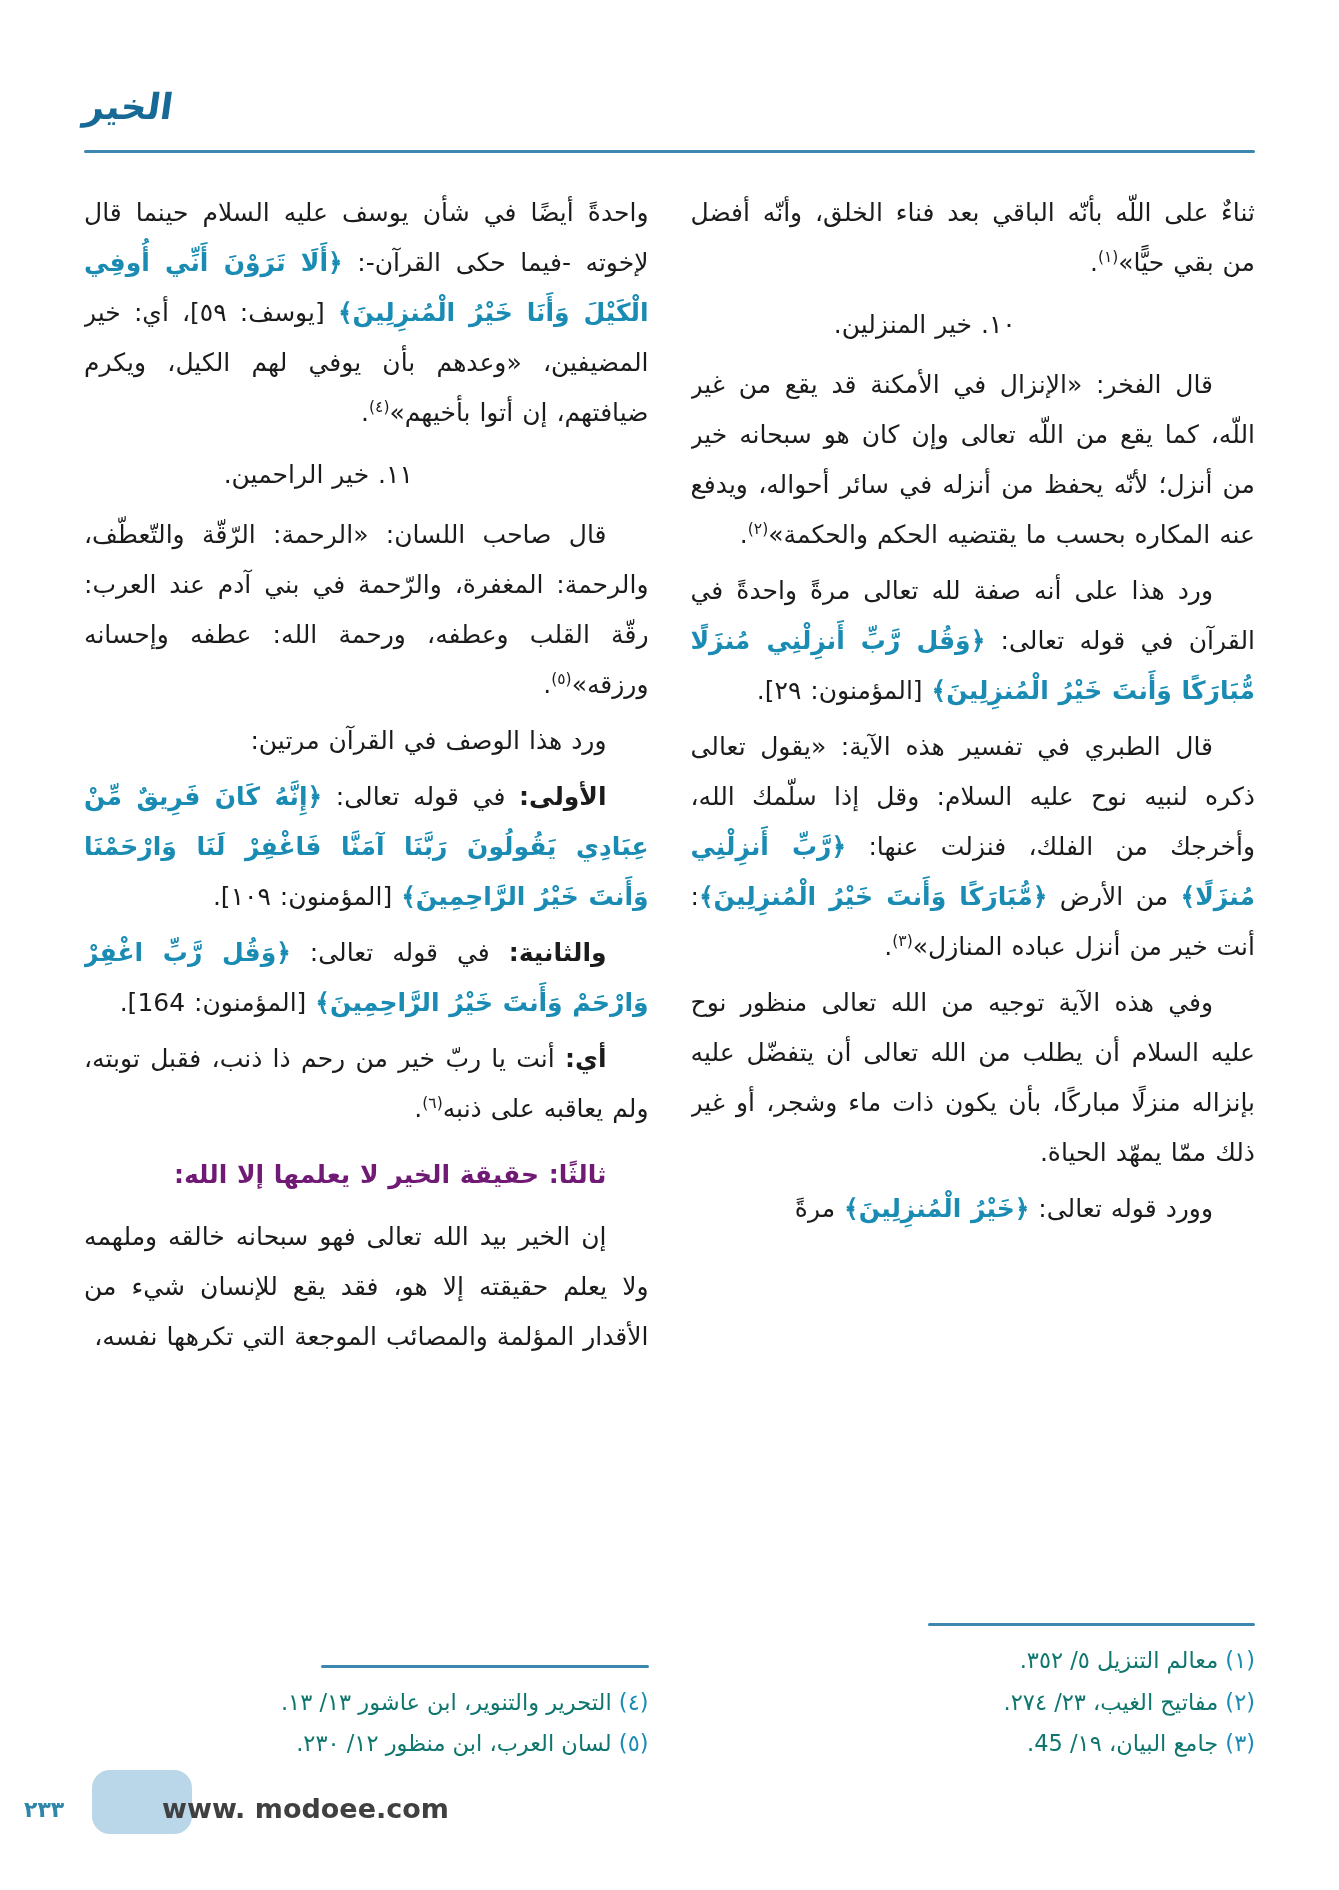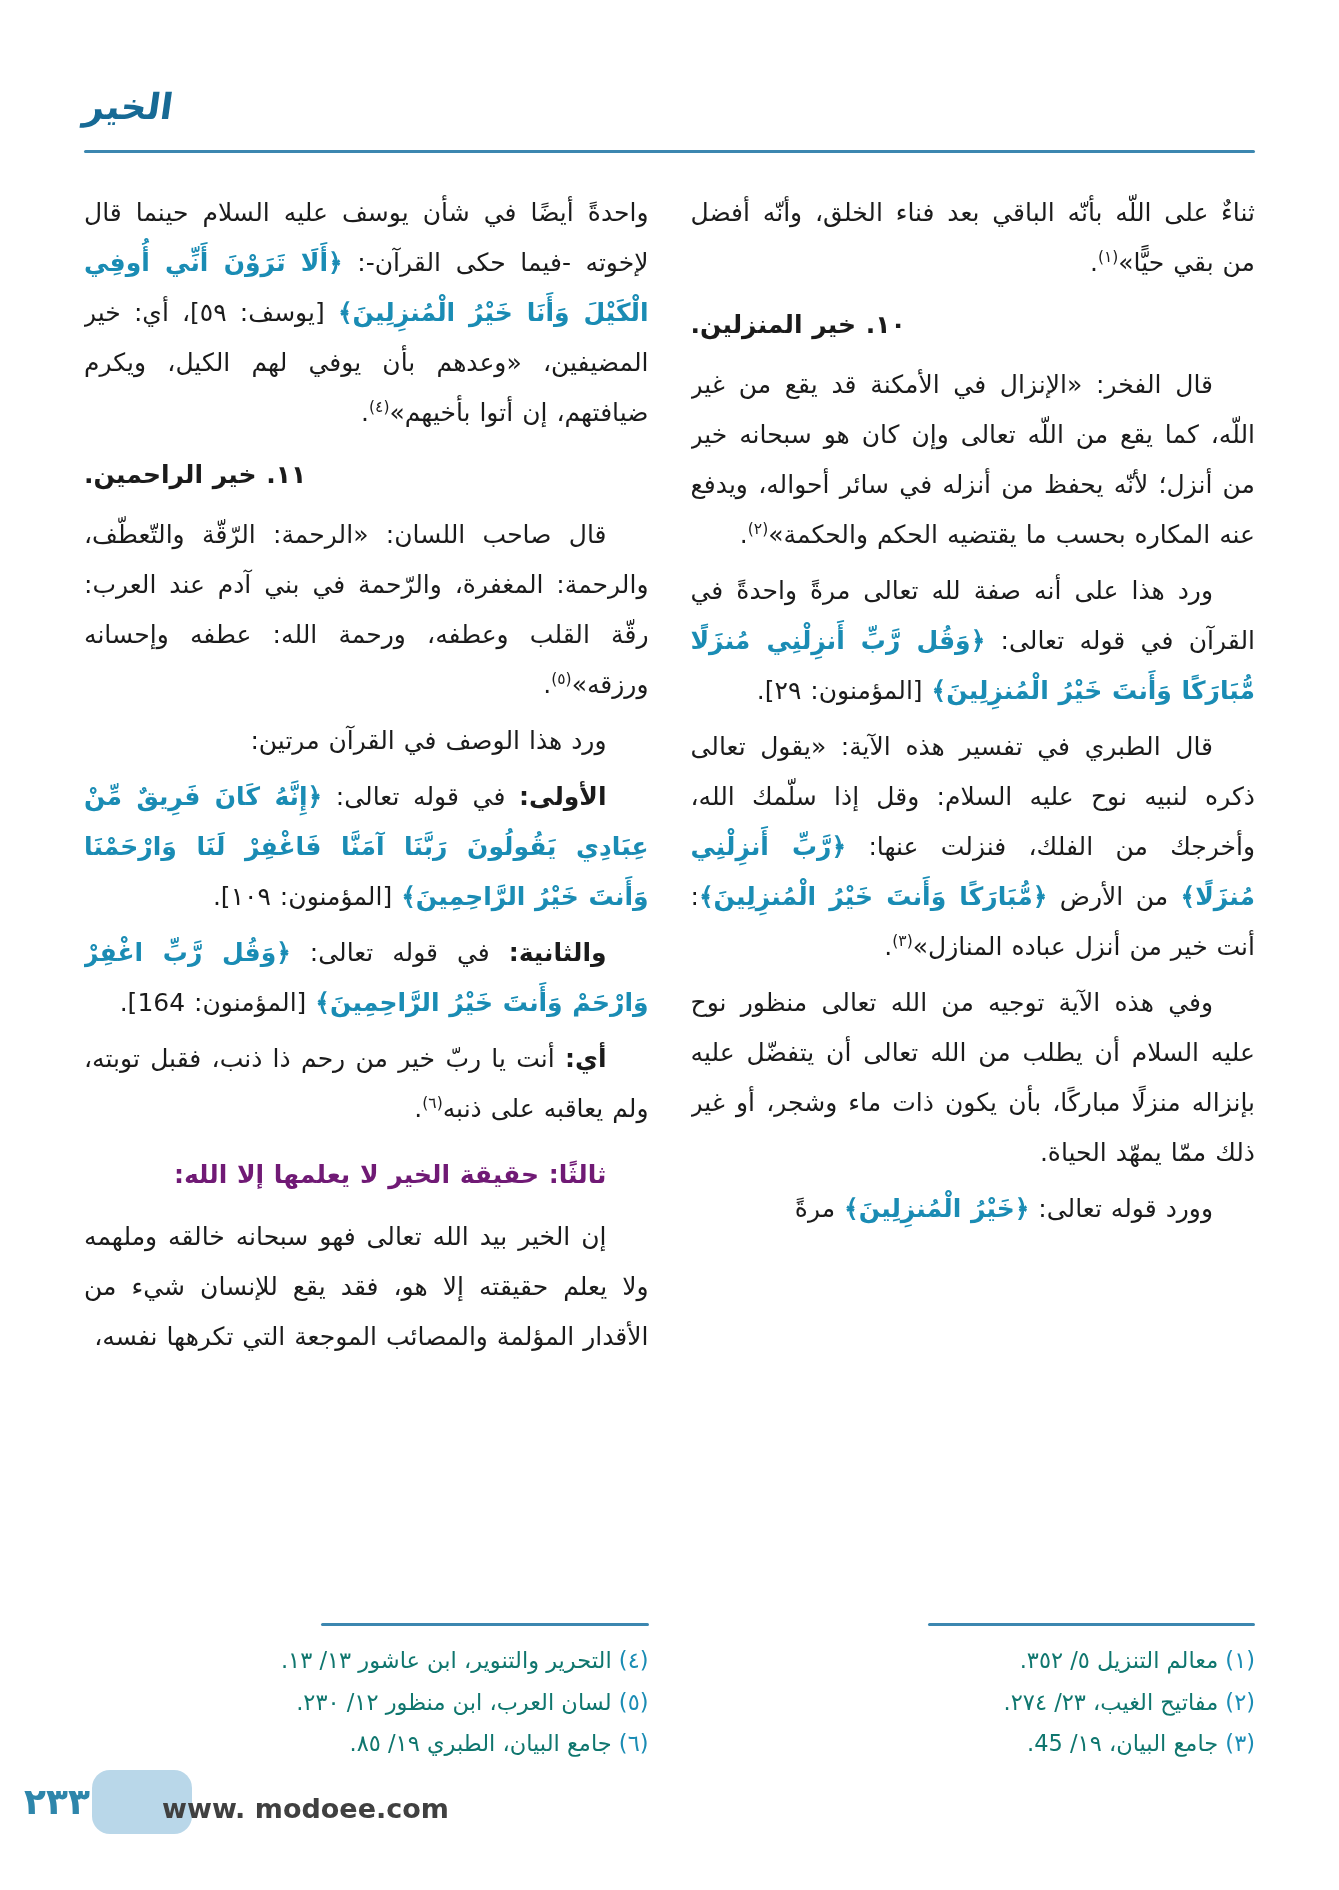--- a/index.html
+++ b/index.html
@@ -29,21 +29,21 @@
   }
   .col { flex:1 1 0; min-width:0; display:flex; flex-direction:column; overflow:hidden; }
   .paras { flex:1 1 auto; }
 
   .para {
     font-size:25px; line-height:2.0; text-align:justify;
     margin-bottom:6px; word-spacing:1px;
   }
   .para.indent { text-indent:42px; }
   .para.heading {
-    font-weight:bold; text-align:left; text-indent:96px; margin:12px 0 10px;
+    font-weight:normal; text-align:center; text-indent:96px; margin:12px 0 10px;
   }
   .para.blue-heading {
     font-weight:bold; color:#701a75; text-indent:42px; margin:16px 0 12px;
   }
   .seg-normal { color:inherit; }
   .seg-bold { font-weight:bold; }
   .seg-quran { color:#1a8cb4; font-weight:bold; }
   sup.fnref { font-size:0.62em; vertical-align:super; line-height:0; }
 
   
@@ -54,21 +54,21 @@
   .fn-num { color:#1a8cb4; }
   .fn-text { color:#0f766e; }
 
   
   .page-tab {
     position:absolute; left:92px; bottom:56px; width:100px; height:64px;
     background:#b9d7e9; border-radius:18px;
   }
   .page-number {
     position:absolute; left:24px; bottom:68px;
-    font-size:36px; font-weight:bold; color:#2e86ab;
+    font-size:22px; font-weight:bold; color:#2e86ab;
   }
   .website {
     position:absolute; left:162px; bottom:66px; direction:ltr;
     font-size:27px; font-weight:bold; color:#404040; z-index:2;
   }
 </style>
 </head>
 <body>
 
 <div class="page">
@@ -107,21 +107,20 @@
           <p class="para indent"><span class="seg-bold">والثانية:</span><span class="seg-normal"> في قوله تعالى: </span><span class="seg-quran">﴿وَقُل رَّبِّ اغْفِرْ وَارْحَمْ وَأَنتَ خَيْرُ الرَّاحِمِينَ﴾</span><span class="seg-normal"> [المؤمنون: 164].</span></p>
           <p class="para indent"><span class="seg-bold">أي:</span><span class="seg-normal"> أنت يا ربّ خير من رحم ذا ذنب، فقبل توبته، ولم يعاقبه على ذنبه</span><sup class="fnref">(٦)</sup><span class="seg-normal">.</span></p>
           <p class="para blue-heading"><span class="seg-normal">ثالثًا: حقيقة الخير لا يعلمها إلا الله:</span></p>
           <p class="para indent"><span class="seg-normal">إن الخير بيد الله تعالى فهو سبحانه خالقه وملهمه ولا يعلم حقيقته إلا هو، فقد يقع للإنسان شيء من الأقدار المؤلمة والمصائب الموجعة التي تكرهها نفسه،</span></p>
         </div>
       <div class="footnotes">
         <div class="fn-rule"></div>
         <ol class="fn-list">
             <li><span class="fn-num">(٤)</span><span class="fn-text"> التحرير والتنوير، ابن عاشور ١٣/ ١٣.</span></li>
             <li><span class="fn-num">(٥)</span><span class="fn-text"> لسان العرب، ابن منظور ١٢/ ٢٣٠.</span></li>
-            <li><span class="fn-num">(٦)</span><span class="fn-text"> جامع البيان، الطبري ١٩/ ٨٥.</span></li>
           </ol>
       </div>
     </section>
   </main>
 
   <div class="page-tab"></div>
   <div class="page-number">٢٣٣</div>
   <div class="website">www. modoee.com</div>
 
 </div>

